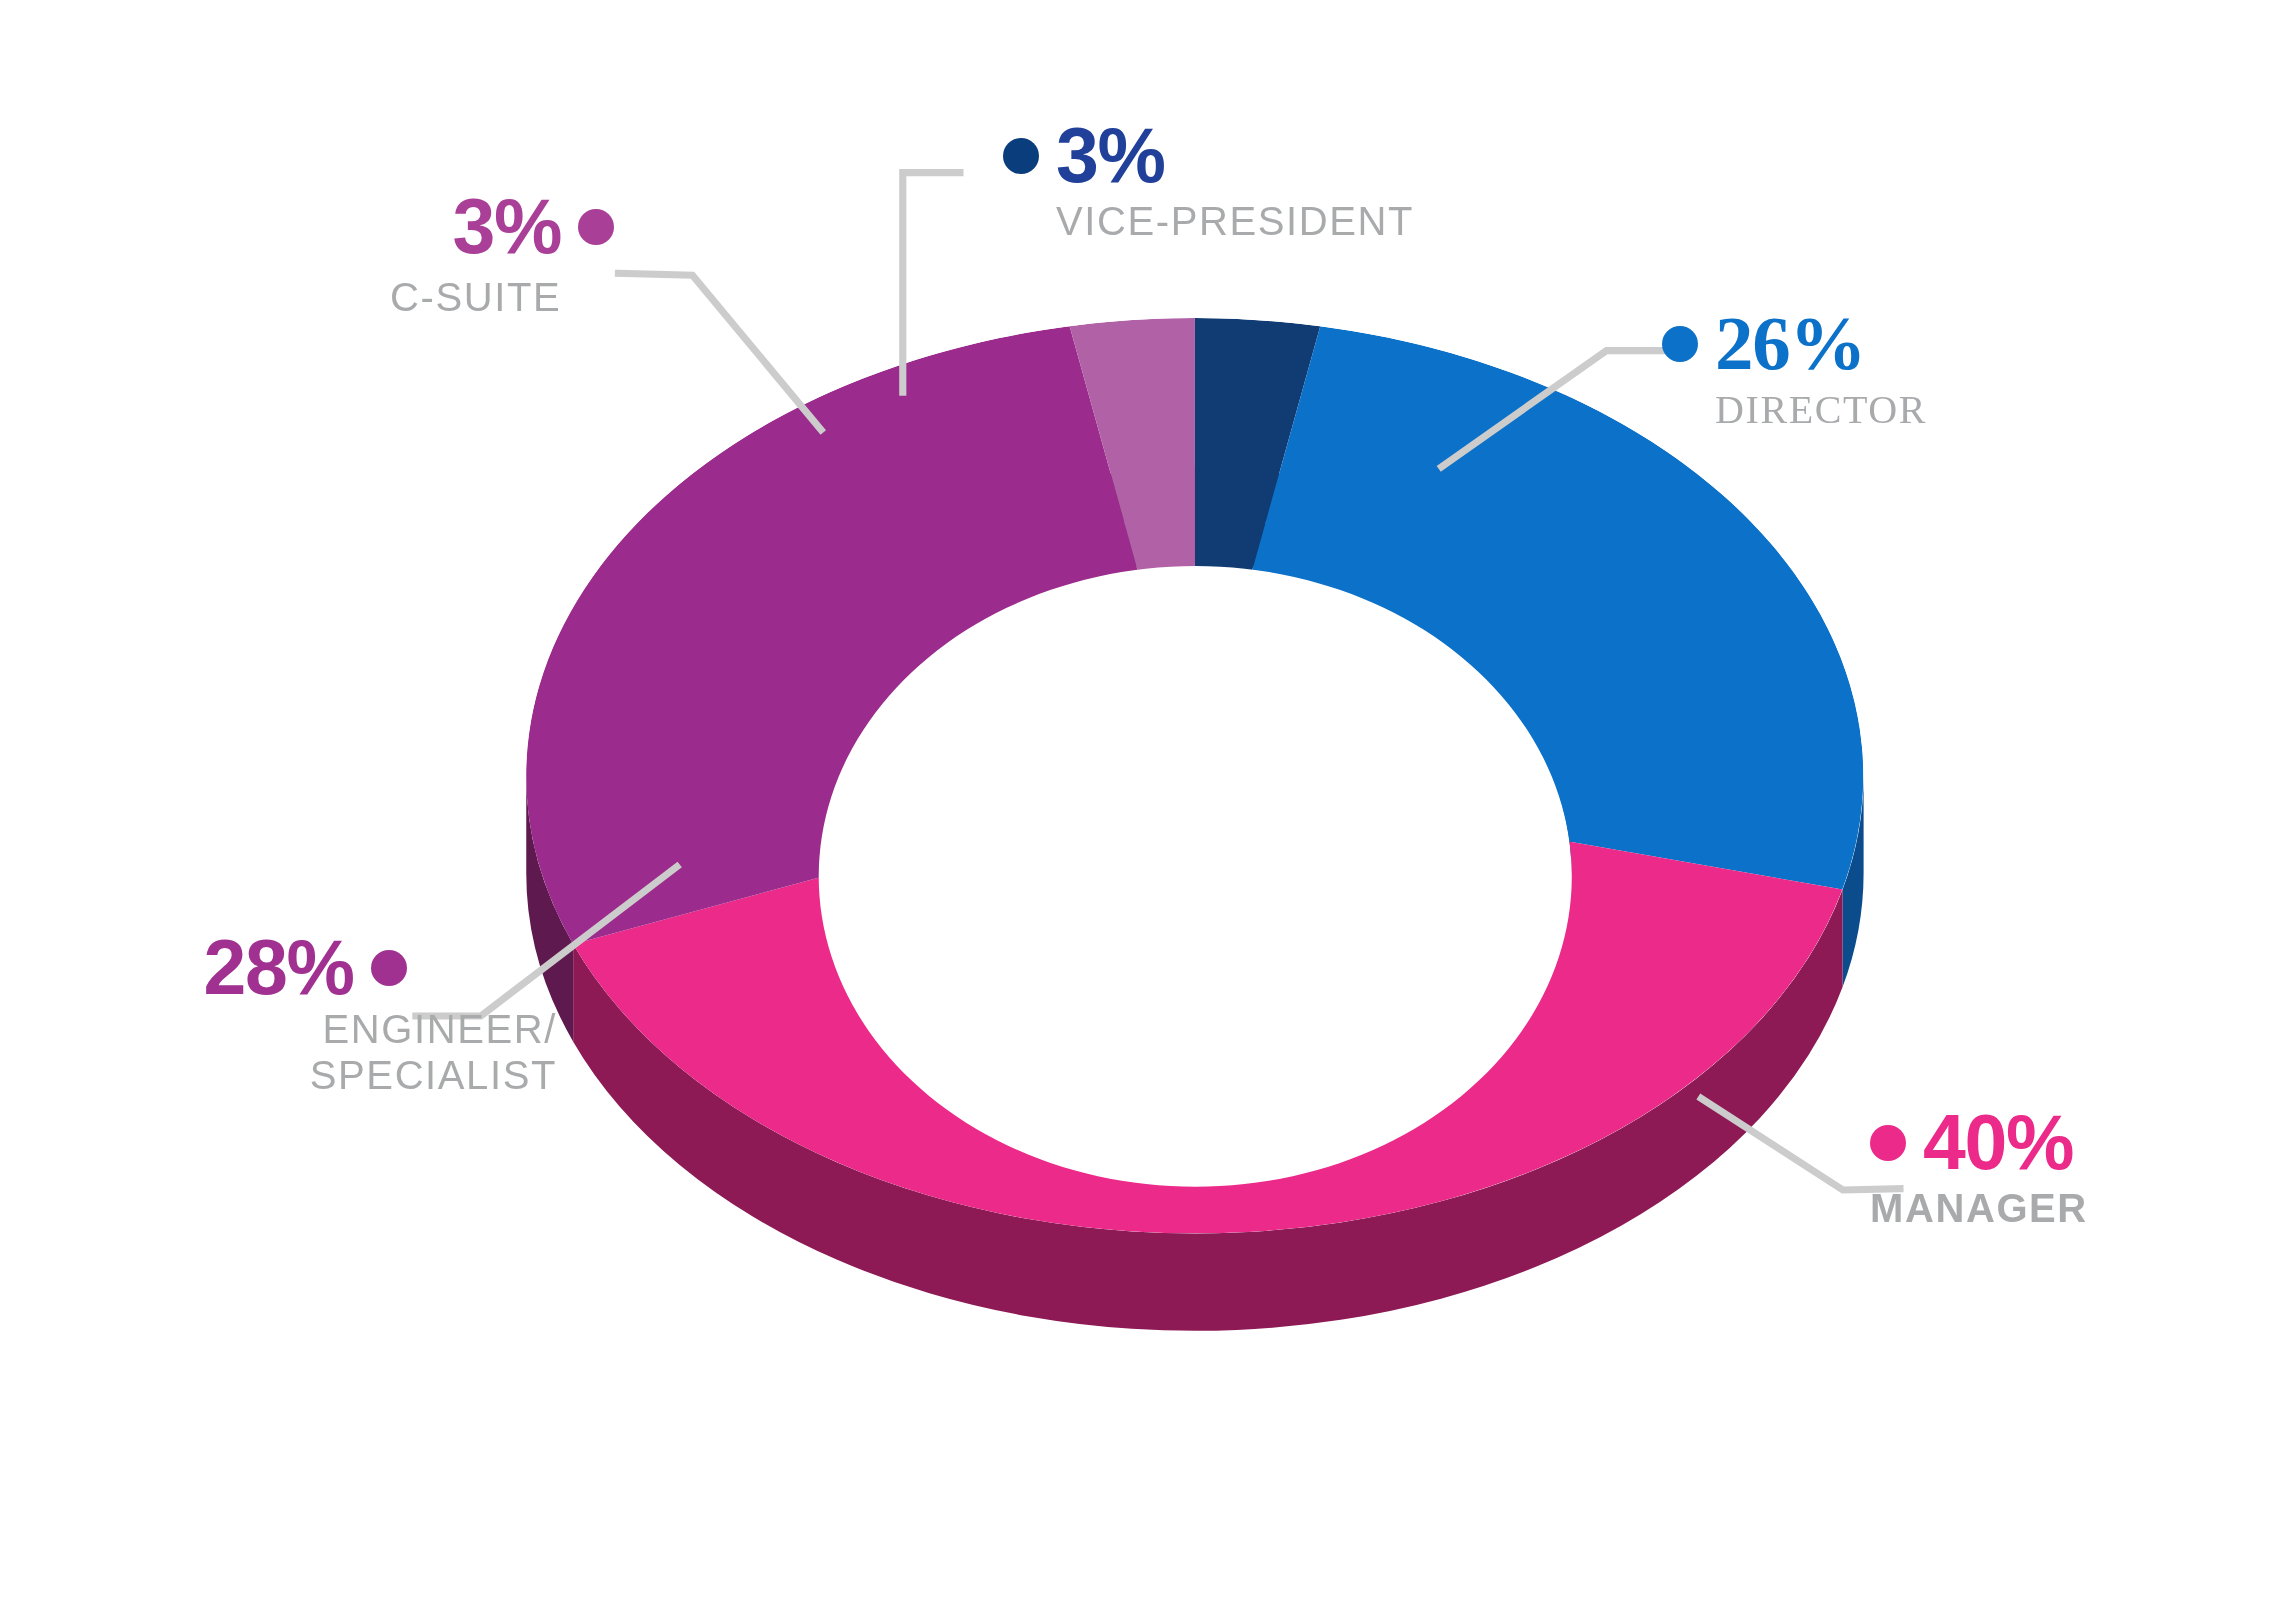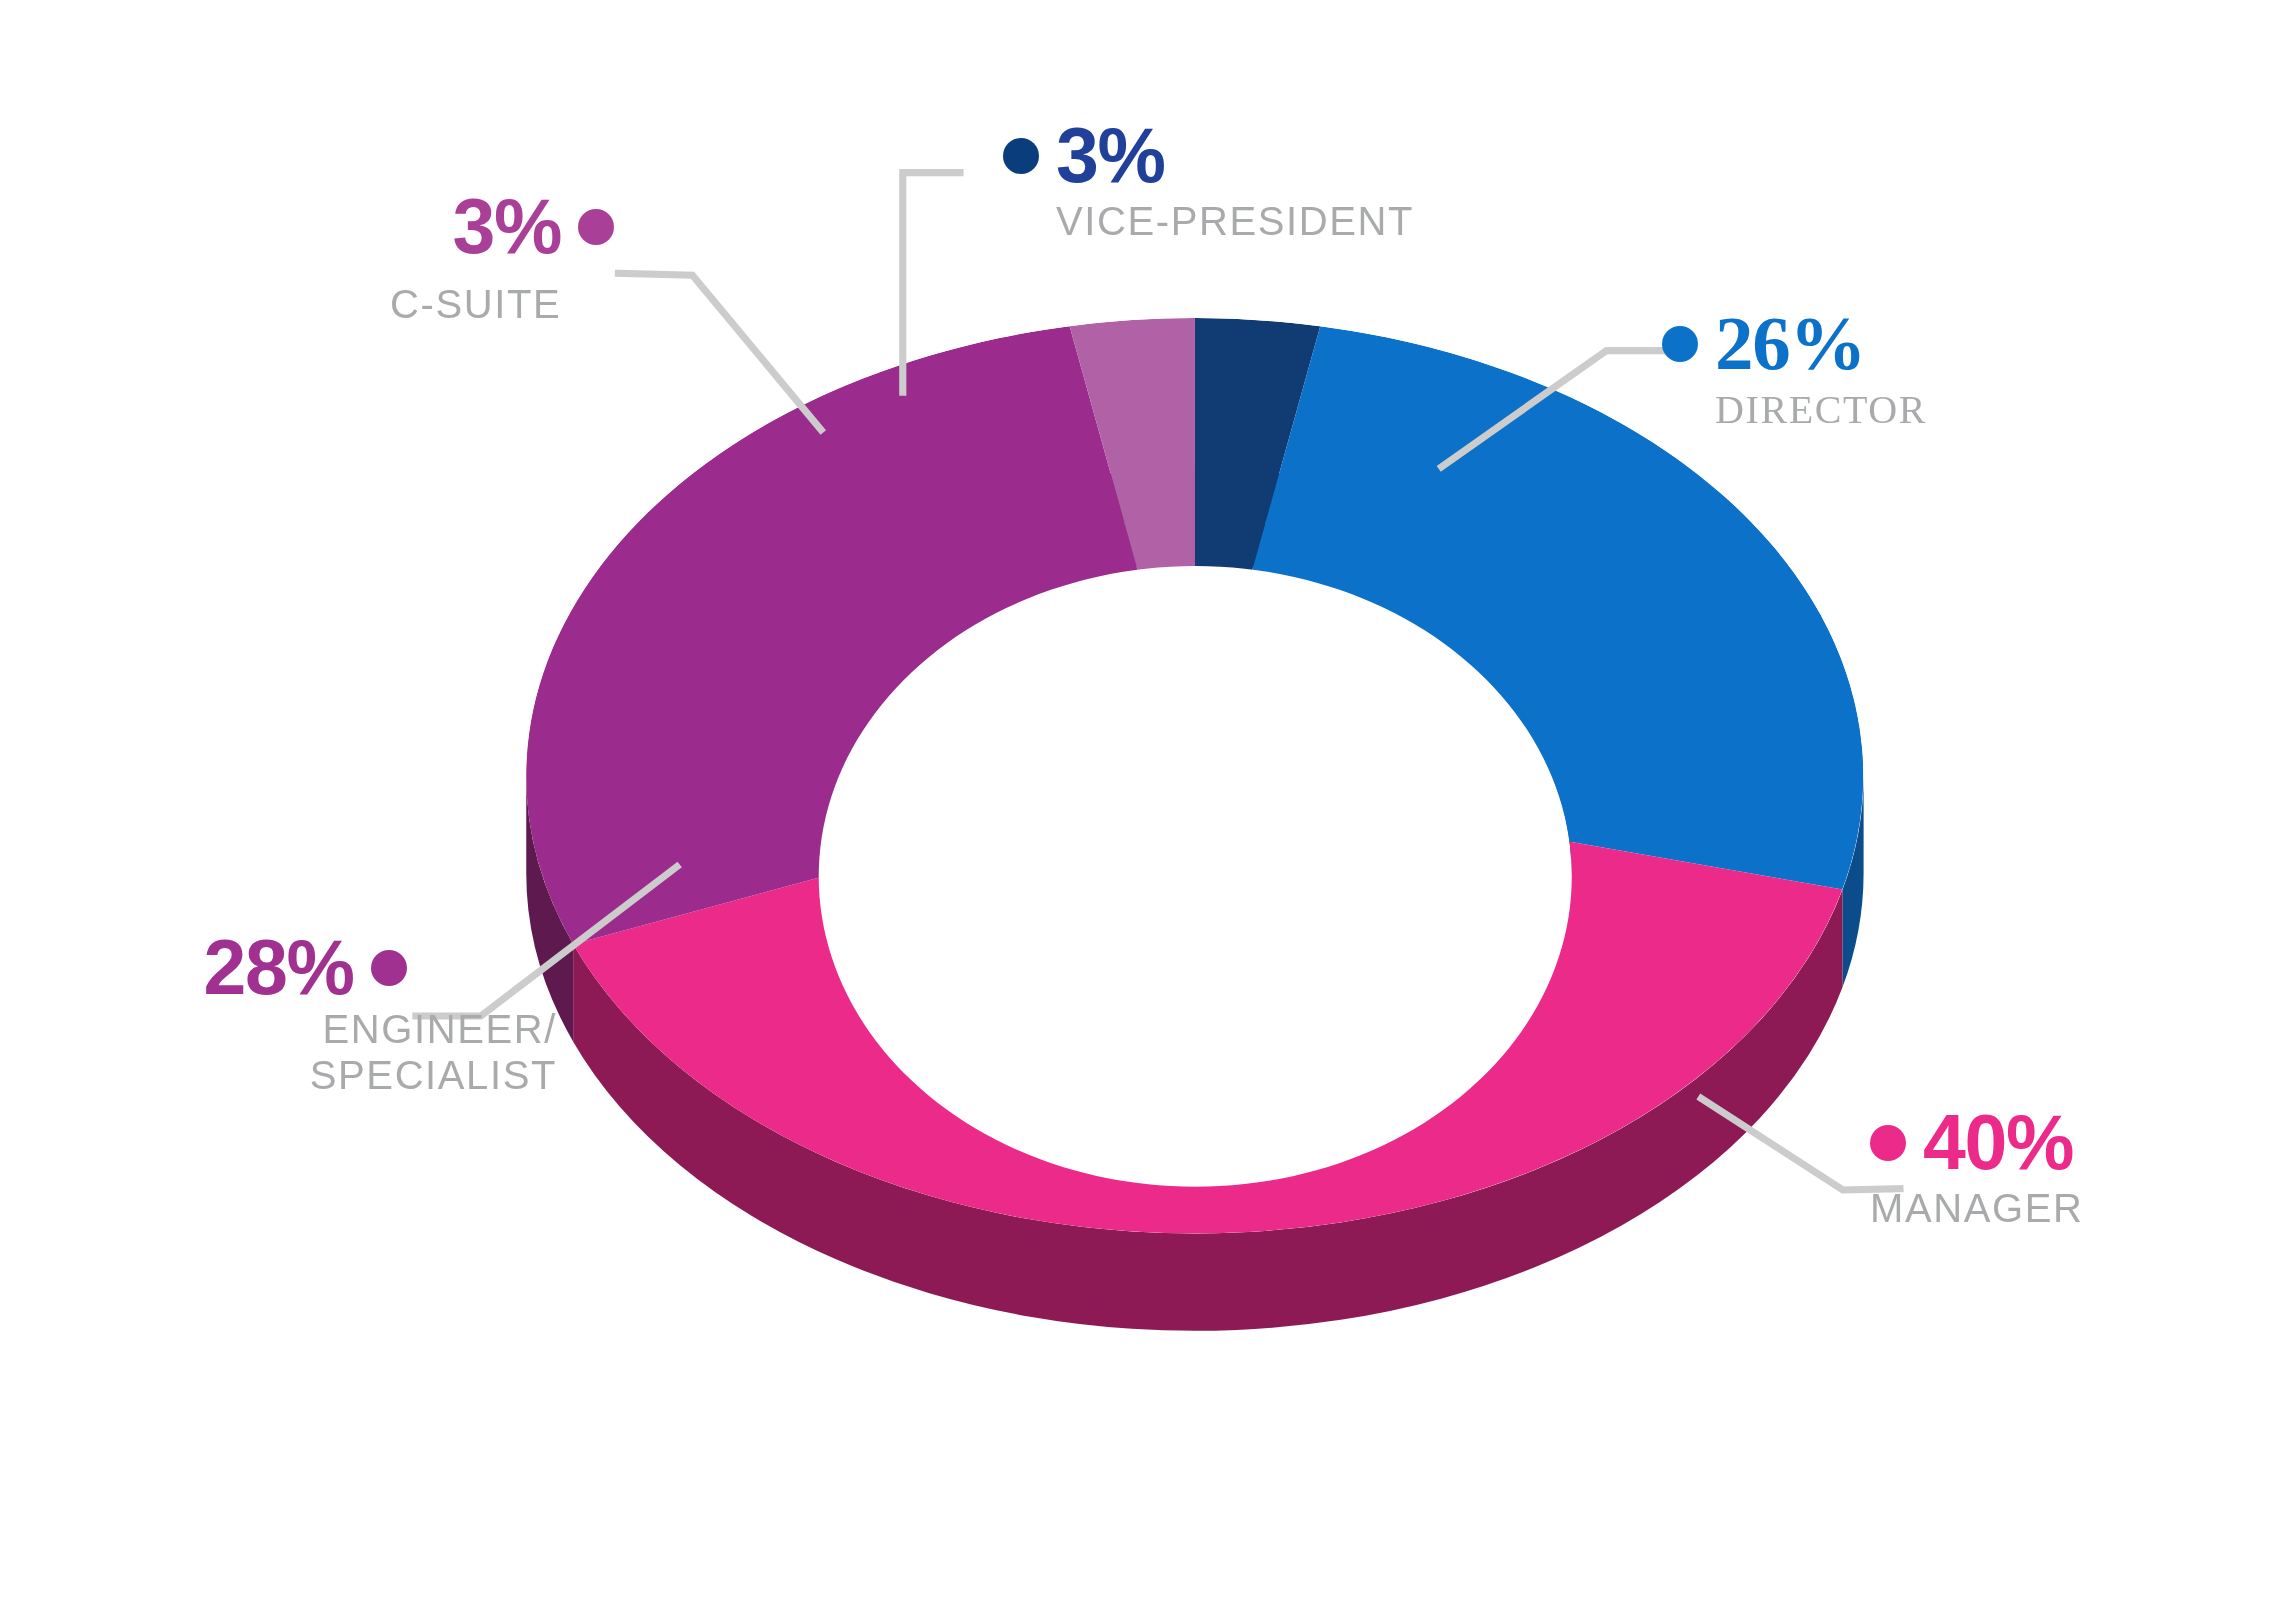--- a/index.html
+++ b/index.html
@@ -114,21 +114,21 @@
       <span class="pct vp">3%</span>
     </div>
     <div class="cat" style="margin-left:53px;margin-top:5.2px;">VICE-PRESIDENT</div>
   </div>
 
   <div class="label-group" id="lbl-csuite">
     <div class="row" style="justify-content:flex-end;">
       <span class="pct csuite">3%</span>
       <span class="dot csuite"></span>
     </div>
-    <div class="cat right-align" style="margin-right:53px;margin-top:17px;">C-SUITE</div>
+    <div class="cat right-align" style="margin-right:53px;margin-top:10px;">C-SUITE</div>
   </div>
 
   <div class="label-group" id="lbl-director">
     <div class="row">
       <span class="dot director"></span>
       <span class="pct director">26%</span>
     </div>
     <div class="cat" style="margin-left:53px;margin-top:5.2px;">DIRECTOR</div>
   </div>
 
@@ -139,17 +139,17 @@
     </div>
     <div class="cat right-align" style="margin-right:53px;margin-top:1px;">ENGINEER/
 SPECIALIST</div>
   </div>
 
   <div class="label-group" id="lbl-manager">
     <div class="row">
       <span class="dot manager"></span>
       <span class="pct manager">40%</span>
     </div>
-    <div class="cat right-align" style="margin-top:5.2px;">MANAGER</div>
+    <div class="cat right-align" style="margin-top:5.2px;font-weight:bold;">MANAGER</div>
   </div>
 
 </div>
 
 
 </body></html>

